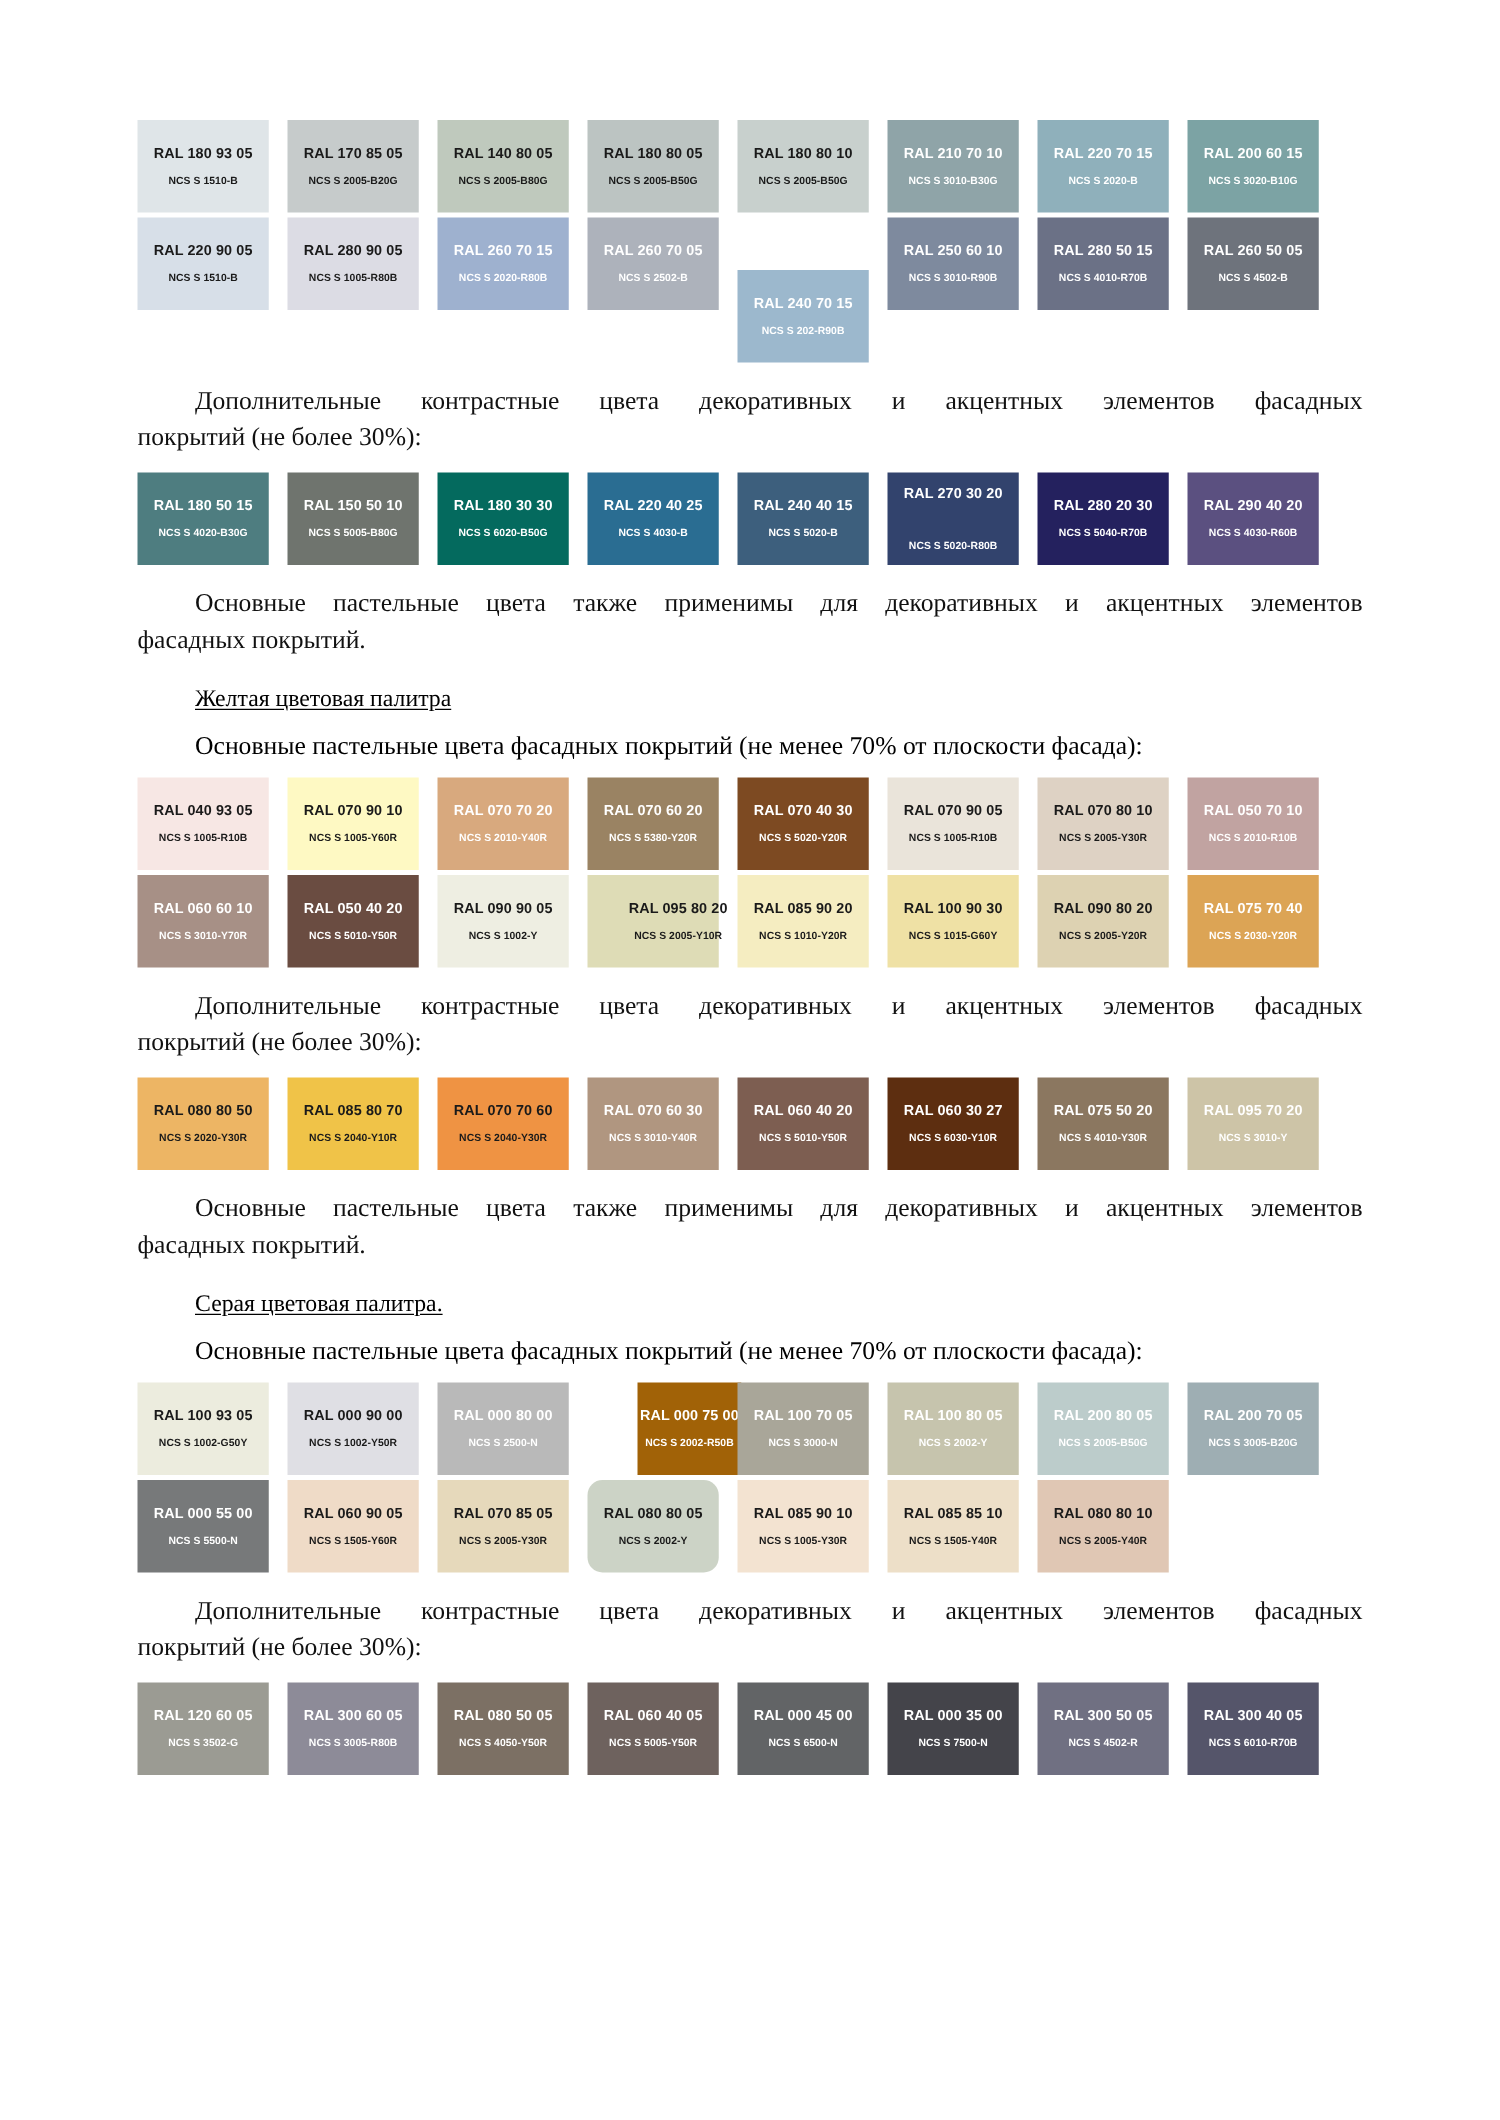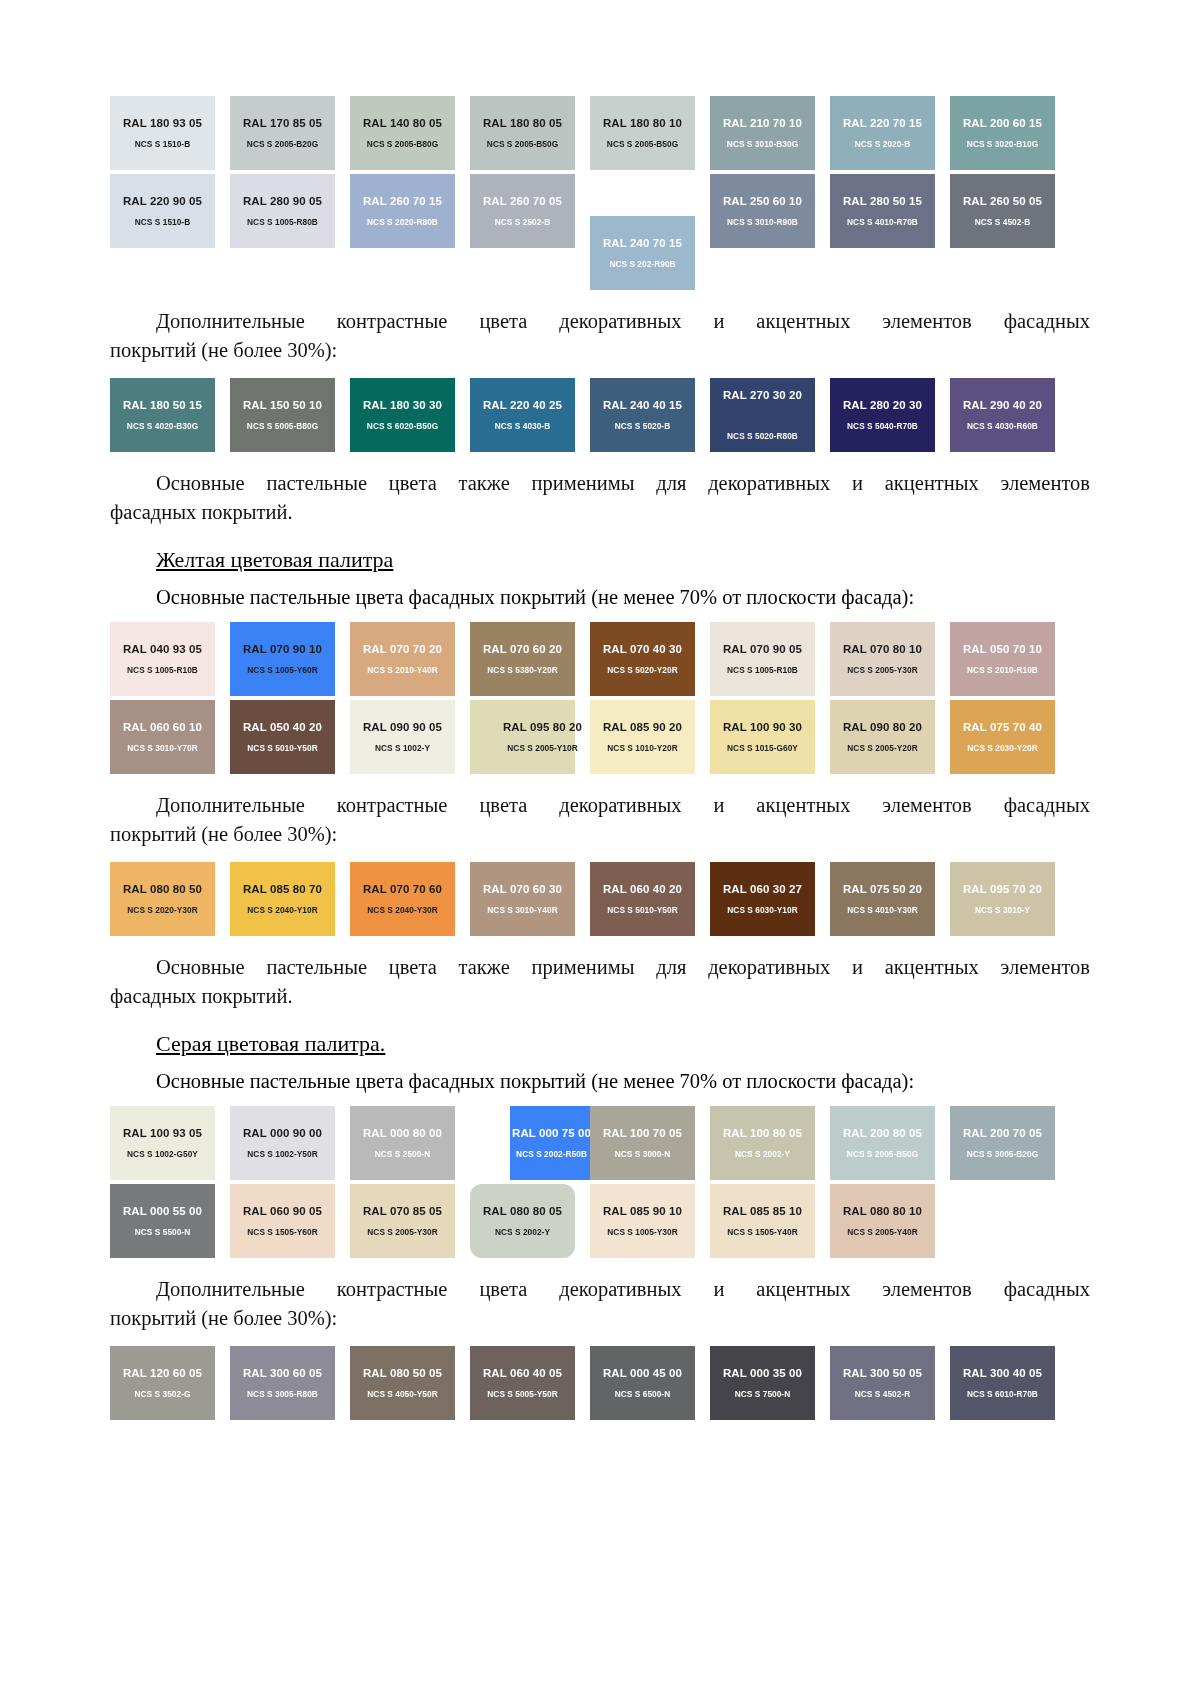--- a/index.html
+++ b/index.html
@@ -33,21 +33,21 @@
     color: #111;
   }
   .para.last-left {
     text-align: justify;
     text-align-last: left;
   }
   .para-block {
     margin: 17px 0 13px 0;
   }
   .heading {
-    font-size: 22px;
+    font-size: 19px;
     line-height: 30px;
     margin: 0;
     text-indent: 46px;
     text-align: left;
   }
   .heading span.u {
     text-decoration: underline;
     text-underline-offset: 2px;
   }
   .heading-block {
@@ -286,21 +286,21 @@
     <p class="subpara">Основные пастельные цвета фасадных покрытий (не менее 70% от плоскости фасада):</p>
 
     <div class="grid-block swatch-row">
         <div class="swatch-cell">
           <div class="swatch dark-text" style="background: rgb(247, 231, 228);">
             <div class="ral">RAL 040 93 05</div>
             <div class="ncs">NCS S 1005-R10B</div>
           </div>
         </div>
         <div class="swatch-cell">
-          <div class="swatch dark-text" style="background: #3b82f6;">
+          <div class="swatch dark-text" style="background: #fef9c3;">
             <div class="ral">RAL 070 90 10</div>
             <div class="ncs">NCS S 1005-Y60R</div>
           </div>
         </div>
         <div class="swatch-cell">
           <div class="swatch light-text" style="background: rgb(216, 169, 126);">
             <div class="ral">RAL 070 70 20</div>
             <div class="ncs">NCS S 2010-Y40R</div>
           </div>
         </div>
@@ -469,21 +469,21 @@
             <div class="ncs">NCS S 1002-Y50R</div>
           </div>
         </div>
         <div class="swatch-cell">
           <div class="swatch light-text" style="background: rgb(185, 185, 185);">
             <div class="ral">RAL 000 80 00</div>
             <div class="ncs">NCS S 2500-N</div>
           </div>
         </div>
         <div class="swatch-cell">
-          <div class="swatch light-text" style="background: #3b82f6; margin-left: 40px;">
+          <div class="swatch light-text" style="background: #a16207; margin-left: 40px;">
             <div class="ral">RAL 000 75 00</div>
             <div class="ncs">NCS S 2002-R50B</div>
           </div>
         </div>
         <div class="swatch-cell">
           <div class="swatch light-text" style="background: rgb(169, 166, 153);">
             <div class="ral">RAL 100 70 05</div>
             <div class="ncs">NCS S 3000-N</div>
           </div>
         </div>

